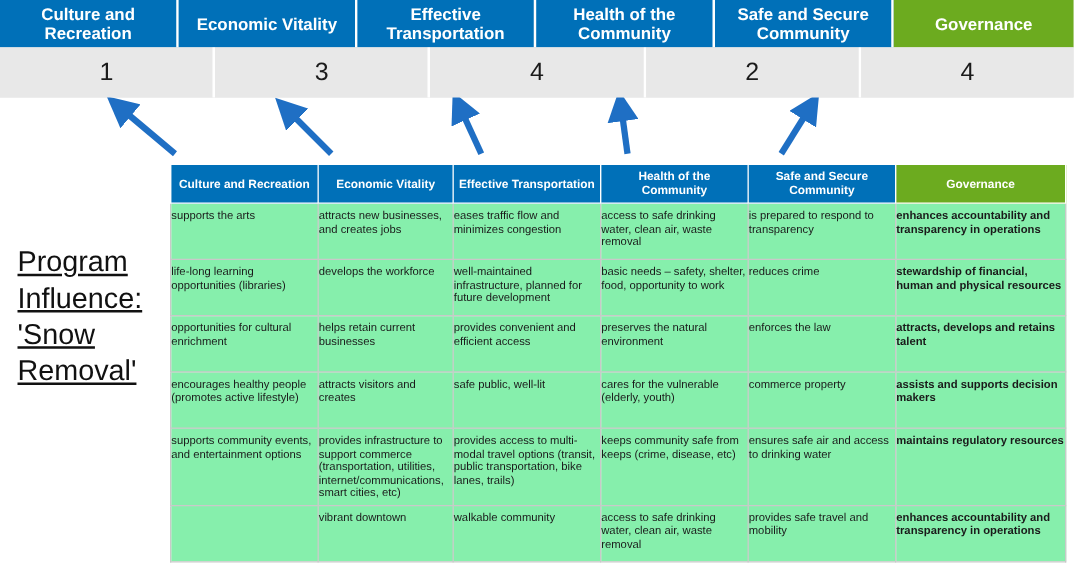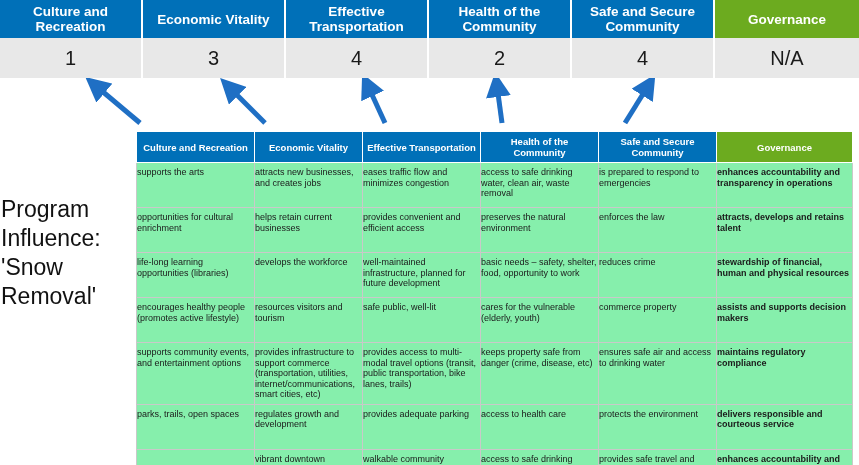--- a/index.html
+++ b/index.html
@@ -66,27 +66,28 @@
     position: absolute;
     left: 0;
     top: 78px;
     width: 859px;
     height: 55px;
   }
 
   
   #program-influence-label {
     position: absolute;
-    left: 1px;
+    left: 14px;
     top: 195px;
     width: 120px;
     font-size: 23px;
     line-height: 29px;
     color: #111111;
     text-align: left;
+    text-decoration: underline;
   }
 
   
   #matrix-wrap {
     position: absolute;
     left: 136px;
     top: 131px;
     width: 716px;
   }
   table.matrix {
@@ -130,21 +131,20 @@
     <div class="top-cell" style="background: rgb(0, 112, 184); flex: 1 1 0px;">Safe and Secure Community</div>
     <div class="top-cell" style="background: rgb(108, 171, 31); flex: 0 0 144px;">Governance</div>
   </div>
 
 <div id="score-row">
     <div class="score-cell" style="flex: 1 1 0px;">1</div>
     <div class="score-cell" style="flex: 1 1 0px;">3</div>
     <div class="score-cell" style="flex: 1 1 0px;">4</div>
     <div class="score-cell" style="flex: 1 1 0px;">2</div>
     <div class="score-cell" style="flex: 1 1 0px;">4</div>
-    <div class="score-cell" style="flex: 0 0 144px;">N/A</div>
   </div>
 
 <div id="arrows-layer">
   <svg width="859" height="55" viewBox="0 0 859 55">
     <defs>
       <marker id="ah" markerWidth="5" markerHeight="5" refX="2.2" refY="2.5" orient="auto">
         <path d="M0,0 L5,2.5 L0,5 z" fill="#1f6fc4"></path>
       </marker>
     </defs>
     <g stroke="#1f6fc4" stroke-width="5" marker-end="url(#ah)" fill="none">
@@ -178,62 +178,54 @@
           <th style="background: rgb(0, 112, 184);">Safe and Secure Community</th>
           <th style="background: rgb(108, 171, 31);">Governance</th>
         </tr>
     </thead>
     <tbody id="matrix-body">
         <tr>
           <td>supports the arts</td>
           <td>attracts new businesses, and creates jobs</td>
           <td class="hl">eases traffic flow and minimizes congestion</td>
           <td>access to safe drinking water, clean air, waste removal</td>
-          <td class="hl">is prepared to respond to emergencies</td>
+          <td class="hl">is prepared to respond to transparency</td>
           <td class="shade">enhances accountability and transparency in operations</td>
+        </tr>
+        <tr>
+          <td>life-long learning opportunities (libraries)</td>
+          <td>develops the workforce</td>
+          <td>well-maintained infrastructure, planned for future development</td>
+          <td class="hl">basic needs – safety, shelter, food, opportunity to work</td>
+          <td>reduces crime</td>
+          <td class="shade">stewardship of financial, human and physical resources</td>
         </tr>
         <tr>
           <td>opportunities for cultural enrichment</td>
           <td class="hl">helps retain current businesses</td>
           <td class="hl">provides convenient and efficient access</td>
           <td>preserves the natural environment</td>
           <td>enforces the law</td>
           <td class="shade">attracts, develops and retains talent</td>
         </tr>
         <tr>
-          <td>life-long learning opportunities (libraries)</td>
-          <td>develops the workforce</td>
-          <td>well-maintained infrastructure, planned for future development</td>
-          <td class="hl">basic needs – safety, shelter, food, opportunity to work</td>
-          <td>reduces crime</td>
-          <td class="shade">stewardship of financial, human and physical resources</td>
-        </tr>
-        <tr>
           <td>encourages healthy people (promotes active lifestyle)</td>
-          <td>resources visitors and tourism</td>
+          <td>attracts visitors and creates</td>
           <td class="hl">safe public, well-lit</td>
           <td class="hl">cares for the vulnerable (elderly, youth)</td>
           <td class="hl">commerce property</td>
           <td class="shade">assists and supports decision makers</td>
         </tr>
         <tr>
           <td>supports community events, and entertainment options</td>
           <td class="hl">provides infrastructure to support commerce (transportation, utilities, internet/communications, smart cities, etc)</td>
           <td class="hl">provides access to multi-modal travel options (transit, public transportation, bike lanes, trails)</td>
-          <td class="hl">keeps property safe from danger (crime, disease, etc)</td>
+          <td class="hl">keeps community safe from keeps (crime, disease, etc)</td>
           <td>ensures safe air and access to drinking water</td>
-          <td class="shade">maintains regulatory compliance</td>
-        </tr>
-        <tr>
-          <td class="hl">parks, trails, open spaces</td>
-          <td>regulates growth and development</td>
-          <td>provides adequate parking</td>
-          <td>access to health care</td>
-          <td>protects the environment</td>
-          <td class="shade">delivers responsible and courteous service</td>
+          <td class="shade">maintains regulatory resources</td>
         </tr>
         <tr>
           <td class="blank"></td>
           <td>vibrant downtown</td>
           <td>walkable community</td>
           <td>access to safe drinking water, clean air, waste removal</td>
           <td class="hl">provides safe travel and mobility</td>
           <td class="shade">enhances accountability and transparency in operations</td>
         </tr>
       </tbody>

